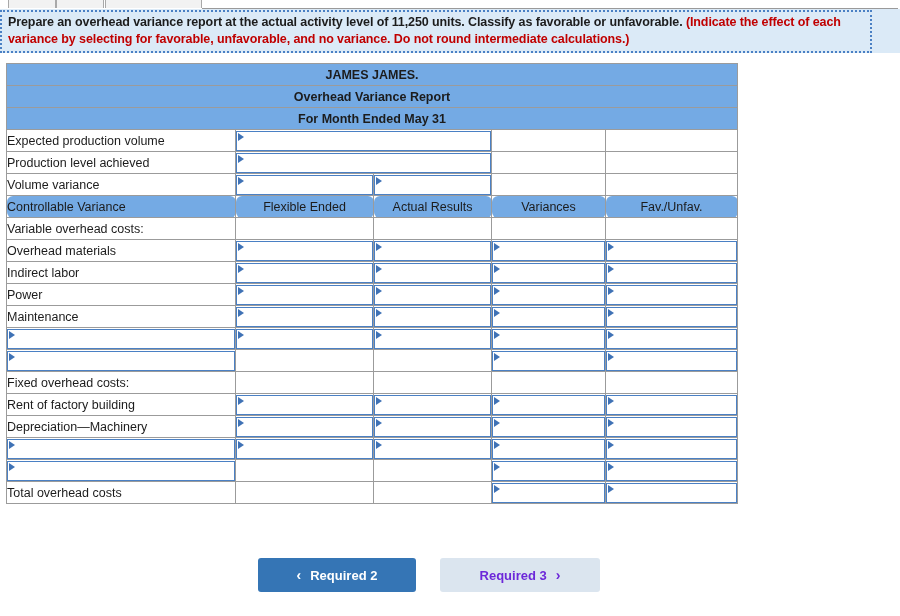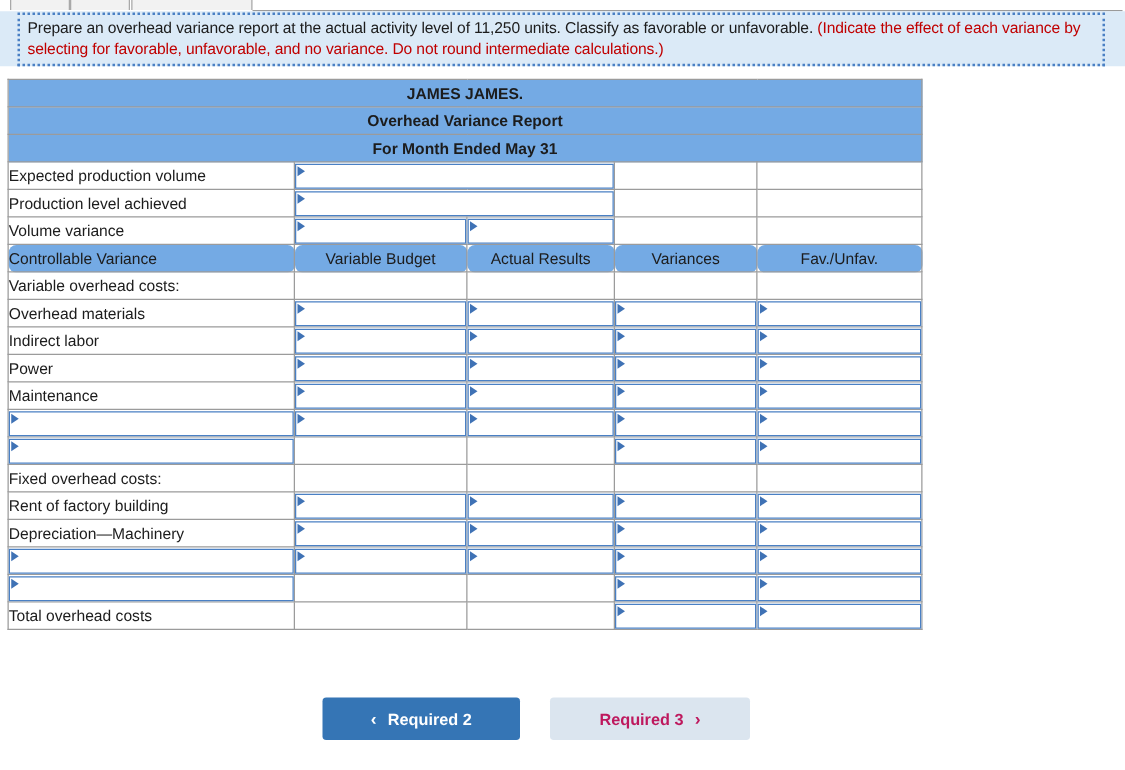--- a/index.html
+++ b/index.html
@@ -25,24 +25,25 @@
     position: absolute; top: 8px; height: 1px; background: #9a9a9a;
   }
 
   
   #instruction-banner {
     position: absolute; left: 0; top: 9px; width: 900px; height: 44px;
     background: #dbeaf7;
     display: flex; align-items: center;
   }
   #instruction-box {
-    margin-left: 14px; margin-right: 16px;
+    margin-right: 16px;
     border: 2px dotted #4a80c4;
     padding: 2px 6px 3px 6px;
     width: 872px;
+    font-weight: bold;
   }
   #instruction-text {
     font-size: 12.5px; color: #1c1c1c; line-height: 17px;
     letter-spacing: -0.1px;
   }
   #instruction-text .hint { color: #c00000; }
 
   
   #worksheet {
     position: absolute; left: 6px; top: 63px;
@@ -113,21 +114,21 @@
     gap: 9px;
     cursor: pointer;
     font-family: "Liberation Sans", sans-serif;
   }
   #btn-required-2 {
     left: 258px; width: 158px;
     background: #3575b5; color: #ffffff;
   }
   #btn-required-3 {
     left: 440px; width: 160px;
-    background: #dbe5ef; color: #be185d;
+    background: #dbe5ef; color: #6d28d9;
     cursor: default;
   }
   .chev { font-size: 14px; font-weight: bold; line-height: 1; }
 </style>
 </head>
 <body>
 
 <div id="top-chrome">
   <div class="chrome-tab" style="left:8px;width:48px;"></div>
   <div class="chrome-tab" style="left:56px;width:48px;"></div>
@@ -187,21 +188,21 @@
       </td>
       <td class="editable">
         <span class="field"></span>
       </td>
       <td class="blank"></td>
       <td class="blank"></td>
     </tr>
 
     <tr>
       <td class="colhdr left">Controllable Variance</td>
-      <td class="colhdr">Variable Budget</td>
+      <td class="colhdr">Flexible Ended</td>
       <td class="colhdr">Actual Results</td>
       <td class="colhdr">Variances</td>
       <td class="colhdr">Fav./Unfav.</td>
     </tr>
 
     <tr>
       <td class="lbl">Variable overhead costs:</td>
       <td class="blank"></td>
       <td class="blank"></td>
       <td class="blank"></td>

